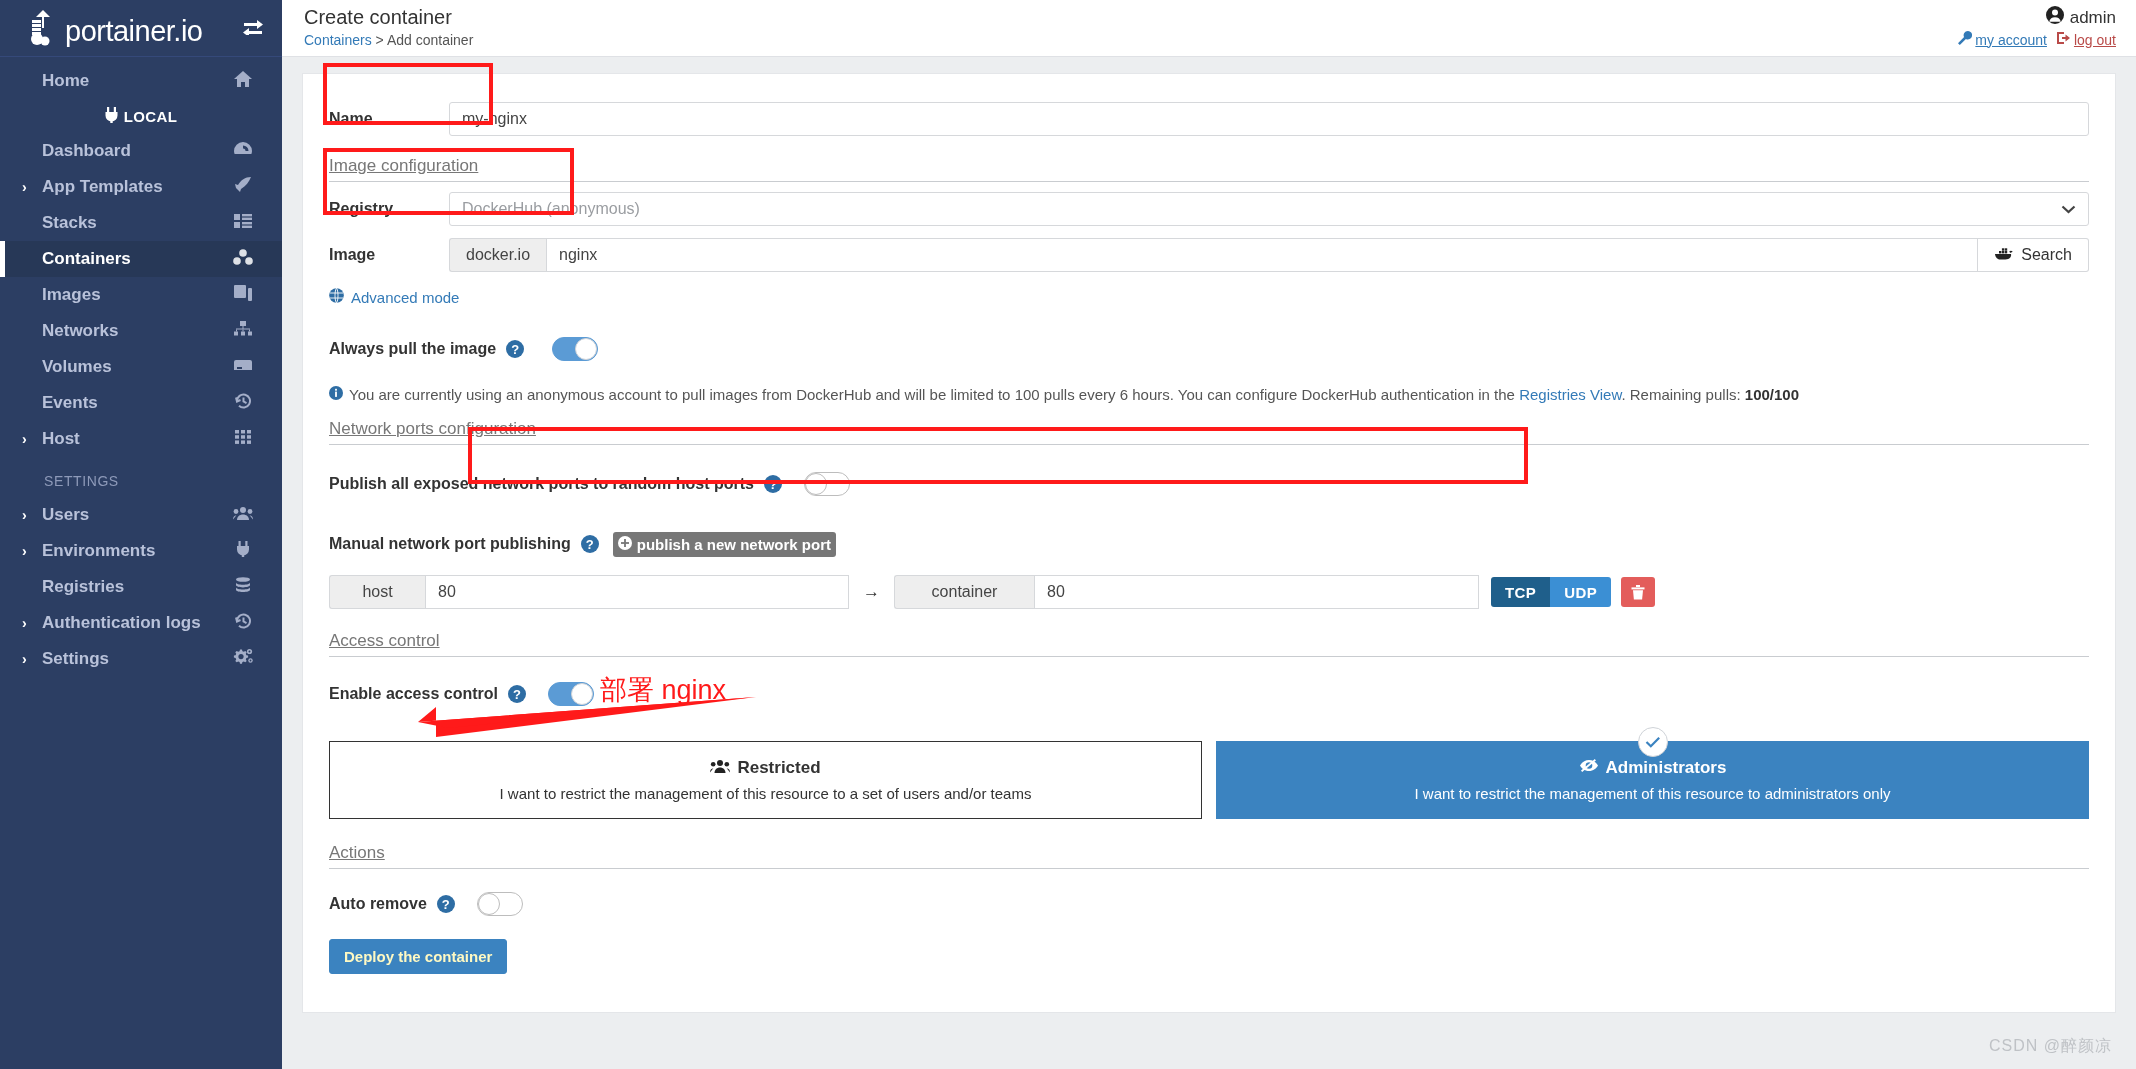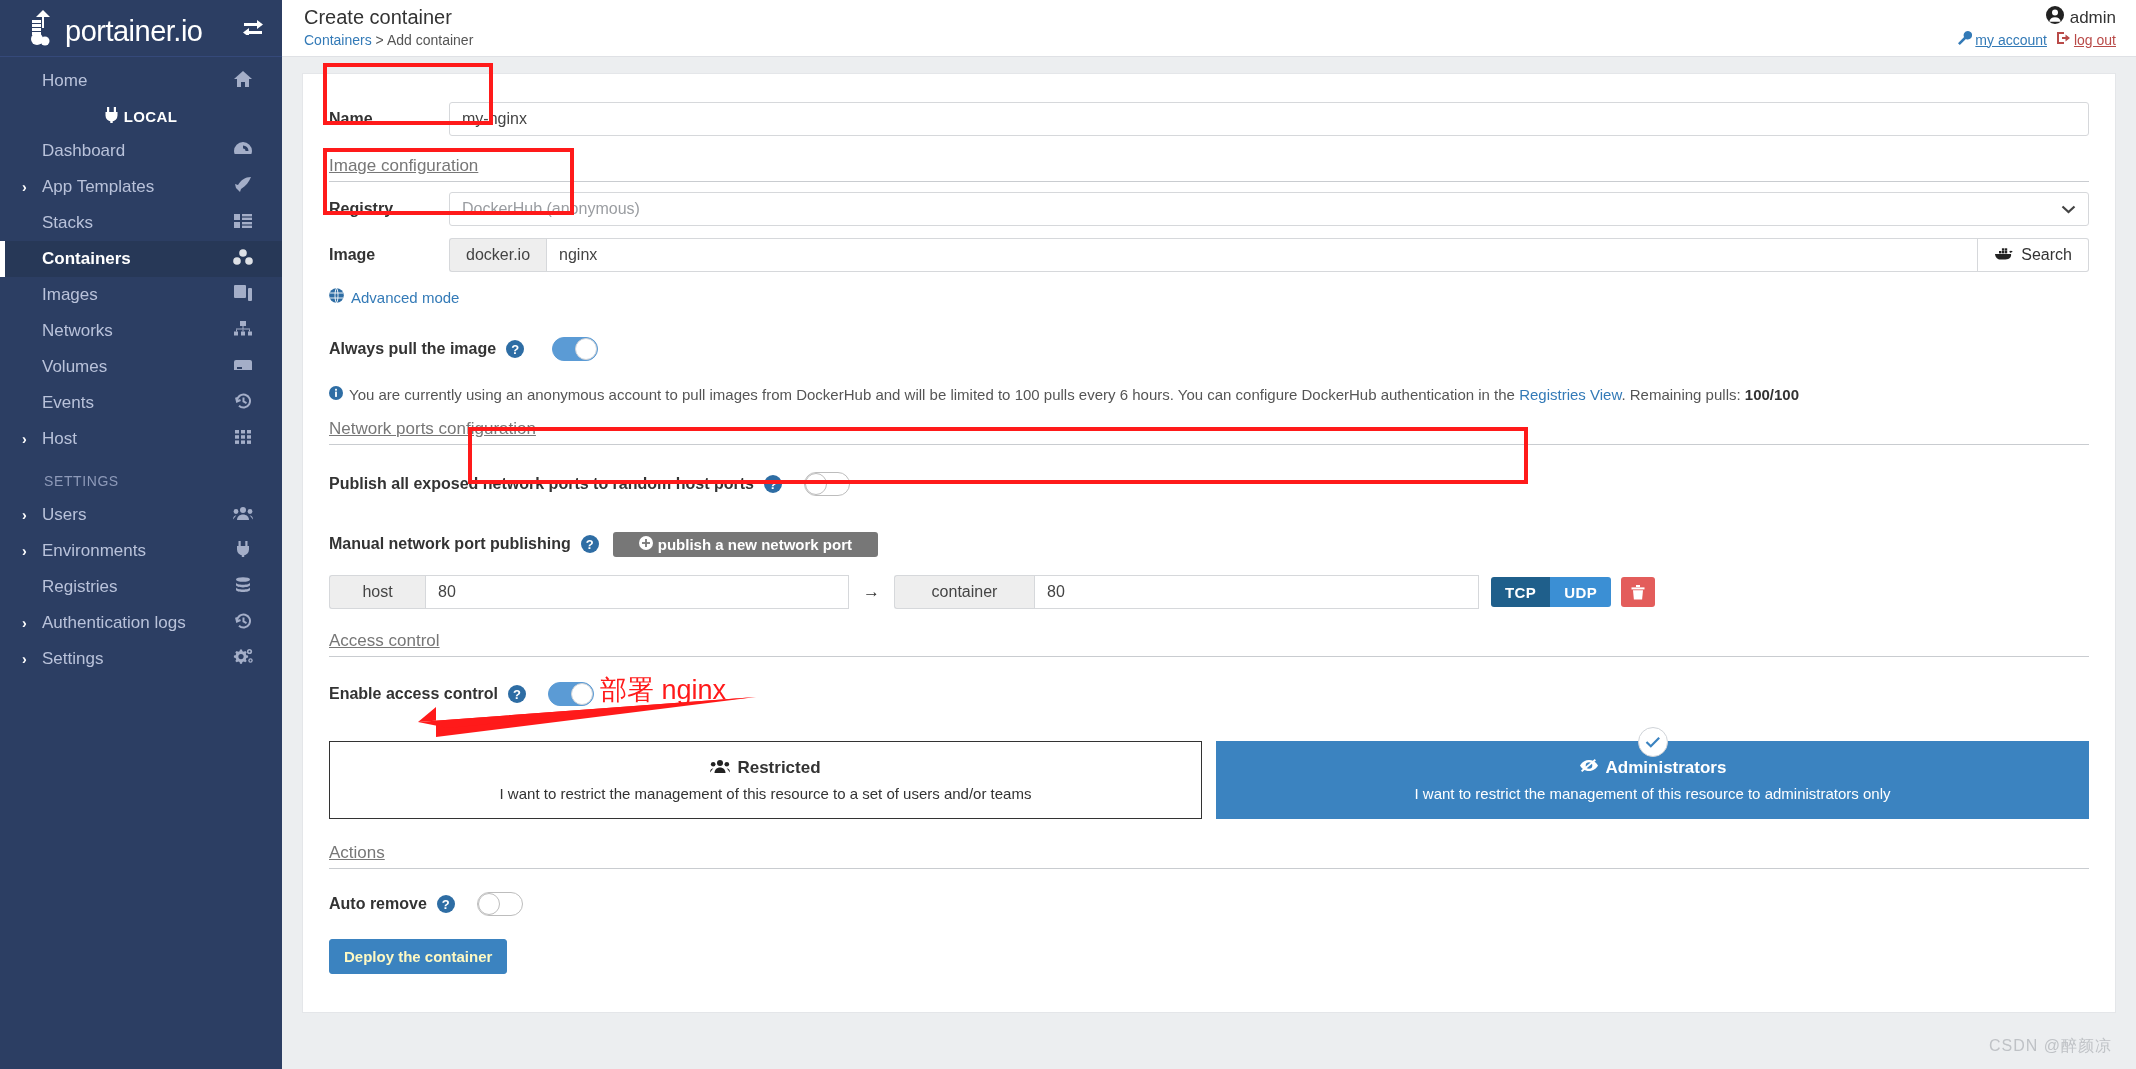--- a/index.html
+++ b/index.html
@@ -36,21 +36,21 @@
   .brand-toggle { margin-left:auto; color:#ffffff; font-size:18px; line-height:1; }
 
   .nav { padding-top:6px; flex:1; }
   .nav-item {
     display:flex; align-items:center;
     height:36px; padding:0 26px 0 22px;
     font-size:17px; color:#b9c2da; position:relative;
     cursor:pointer;
   }
   .nav-item .caret { width:16px; font-size:14px; color:#ffffff; font-weight:bold; flex:none; }
-  .nav-item .nav-label { margin-left:4px; }
+  .nav-item .nav-label { margin-left:4px;font-weight:bold; }
   .nav-item .nav-icon { margin-left:auto; width:26px; text-align:center; opacity:.85; }
   .nav-item.active {
     background:#273857; color:#ffffff; font-weight:bold;
   }
   .nav-item.active::before {
     content:""; position:absolute; left:0; top:0; bottom:0; width:5px; background:#ffffff;
   }
   .nav-local {
     display:flex; align-items:center; justify-content:center;
     height:34px; color:#ffffff; font-weight:bold; font-size:15px;
@@ -140,21 +140,21 @@
     justify-content:center; flex:none;
   }
 
   .infoline { display:flex; align-items:flex-start; gap:6px; font-size:15px; color:#555; margin-top:16px; }
   .infoline .i-ico { color:#2e6da4; font-weight:bold; font-size:15px; }
   .infoline a { color:#337ab7; text-decoration:none; }
   .infoline b { color:#333; }
 
   .btn-gray {
     background:#777777; color:#fff; font-size:15px; font-weight:bold;
-    padding:4px 26px; border-radius:3px; display:inline-flex; align-items:center; gap:5px;
+    padding:4px 5px; border-radius:3px; display:inline-flex; align-items:center; gap:5px;
     white-space:nowrap;
   }
 
   .port-row { display:flex; align-items:center; gap:0; margin-top:10px; }
   .arrow { padding:0 14px; font-size:17px; color:#333; }
   .btn-proto {
     height:30px; padding:0 14px; display:flex; align-items:center;
     font-size:15px; font-weight:bold; color:#fff; letter-spacing:.4px;
   }
   .btn-tcp { background:#1f5f8b; border-radius:3px 0 0 3px; }

